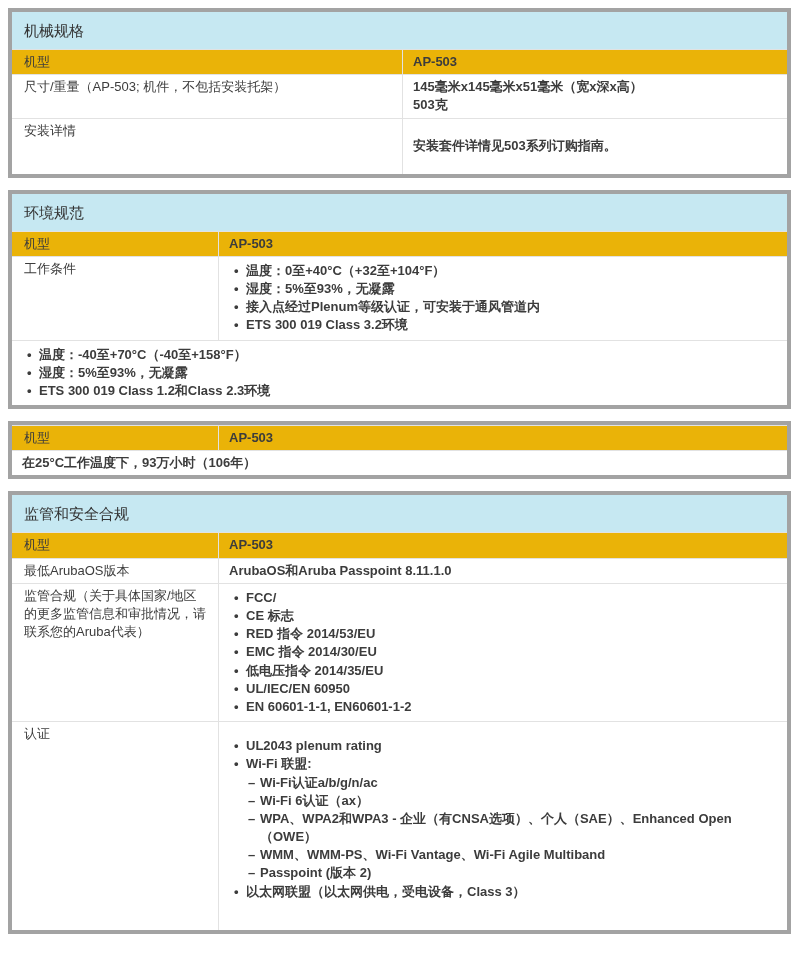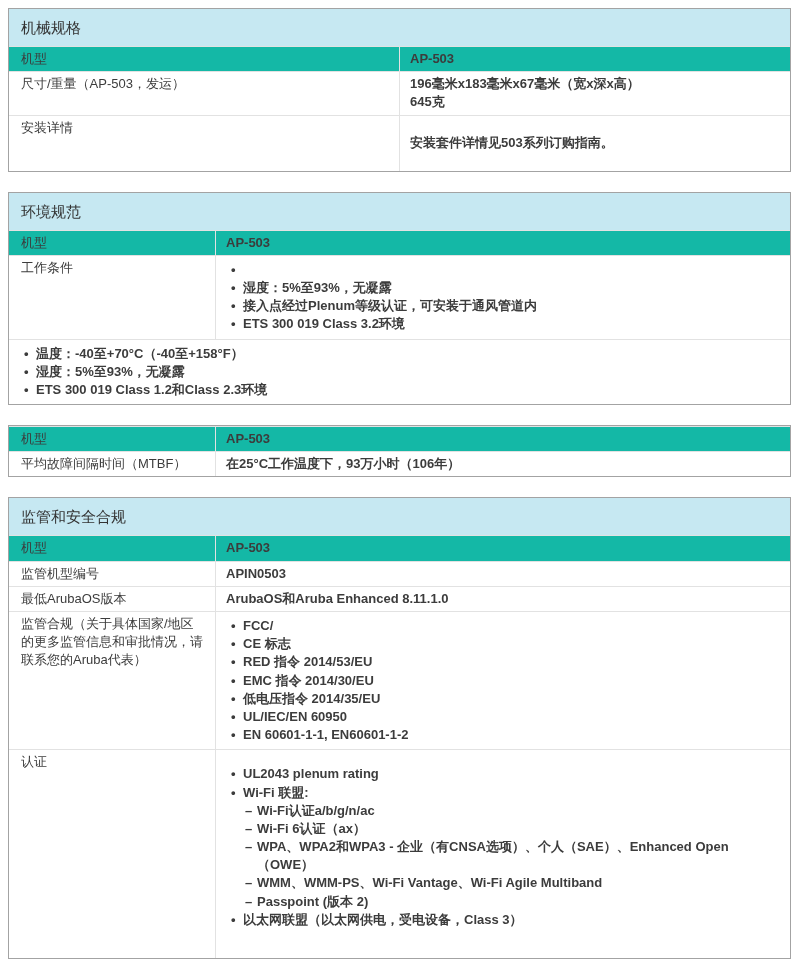--- a/index.html
+++ b/index.html
@@ -7,36 +7,36 @@
   body {
     width: 799px;
     font-family: "Liberation Sans", "DejaVu Sans", sans-serif;
     color: #3c3c3c;
     font-size: 13px;
     line-height: 1.4;
   }
   .page { padding: 8px; }
 
   .spec-table {
-    border: 1px solid #a3a3a3;
-    margin-bottom: 20px;
+    border: 4px solid #a3a3a3;
+    margin-bottom: 12px;
     background: #ffffff;
   }
   .section-header {
     background: #c6e8f2;
     padding: 8px 12px;
     font-size: 15px;
     color: #333333;
   }
   .row {
     display: flex;
     border-top: 1px solid #e2e2e2;
     align-items: stretch;
   }
-  .row.shaded { background: #14b8a6; }
+  .row.shaded { background: #eab308; }
   .cell { padding: 3px 10px; }
   .cell.label {
     border-right: 1px solid #e2e2e2;
     padding-left: 12px;
     flex: none;
   }
   .cell.value { flex: 1; font-weight: bold; }
 
   
   .cols-half  .cell.label { width: 391px; }
@@ -62,44 +62,45 @@
 
 <div class="page">
 
   <section class="spec-table cols-half">
     <div class="section-header">机械规格</div>
     <div class="row shaded">
       <div class="cell label">机型</div>
       <div class="cell value">AP-503</div>
     </div>
     <div class="row">
-      <div class="cell label">尺寸/重量（AP-503，发运）</div>
-      <div class="cell value">
-        <span class="v-line">196毫米x183毫米x67毫米（宽x深x高）</span>
-        <span class="v-line">645克</span>
+      <div class="cell label">尺寸/重量（AP-503; 机件，不包括安装托架）</div>
+      <div class="cell value">
+        <span class="v-line">145毫米x145毫米x51毫米（宽x深x高）</span>
+        <span class="v-line">503克</span>
       </div>
     </div>
     <div class="row row-tall">
       <div class="cell label">安装详情</div>
       <div class="cell value">安装套件详情见503系列订购指南。</div>
     </div>
   </section>
 
   <section class="spec-table cols-narrow">
     <div class="section-header">环境规范</div>
     <div class="row shaded">
       <div class="cell label">机型</div>
       <div class="cell value">AP-503</div>
     </div>
     <div class="row">
       <div class="cell label">工作条件</div>
       <div class="cell value">
         <div class="bullets">
             <div class="li li-main">
               <span class="marker">•</span>
+              <span>温度：0至+40°C（+32至+104°F）</span>
             </div>
             <div class="li li-main">
               <span class="marker">•</span>
               <span>湿度：5%至93%，无凝露</span>
             </div>
             <div class="li li-main">
               <span class="marker">•</span>
               <span>接入点经过Plenum等级认证，可安装于通风管道内</span>
             </div>
             <div class="li li-main">
@@ -128,38 +129,33 @@
       </div>
     </div>
   </section>
 
   <section class="spec-table cols-narrow">
     <div class="row shaded">
       <div class="cell label">机型</div>
       <div class="cell value">AP-503</div>
     </div>
     <div class="row">
-      <div class="cell label">平均故障间隔时间（MTBF）</div>
       <div class="cell value">在25°C工作温度下，93万小时（106年）</div>
     </div>
   </section>
 
   <section class="spec-table cols-narrow">
     <div class="section-header">监管和安全合规</div>
     <div class="row shaded">
       <div class="cell label">机型</div>
       <div class="cell value">AP-503</div>
     </div>
     <div class="row">
-      <div class="cell label">监管机型编号</div>
-      <div class="cell value">APIN0503</div>
-    </div>
-    <div class="row">
       <div class="cell label">最低ArubaOS版本</div>
-      <div class="cell value">ArubaOS和Aruba Enhanced 8.11.1.0</div>
+      <div class="cell value">ArubaOS和Aruba Passpoint 8.11.1.0</div>
     </div>
     <div class="row">
       <div class="cell label">监管合规（关于具体国家/地区的更多监管信息和审批情况，请联系您的Aruba代表）</div>
       <div class="cell value">
         <div class="bullets">
             <div class="li li-main">
               <span class="marker">•</span>
               <span>FCC/</span>
             </div>
             <div class="li li-main">

